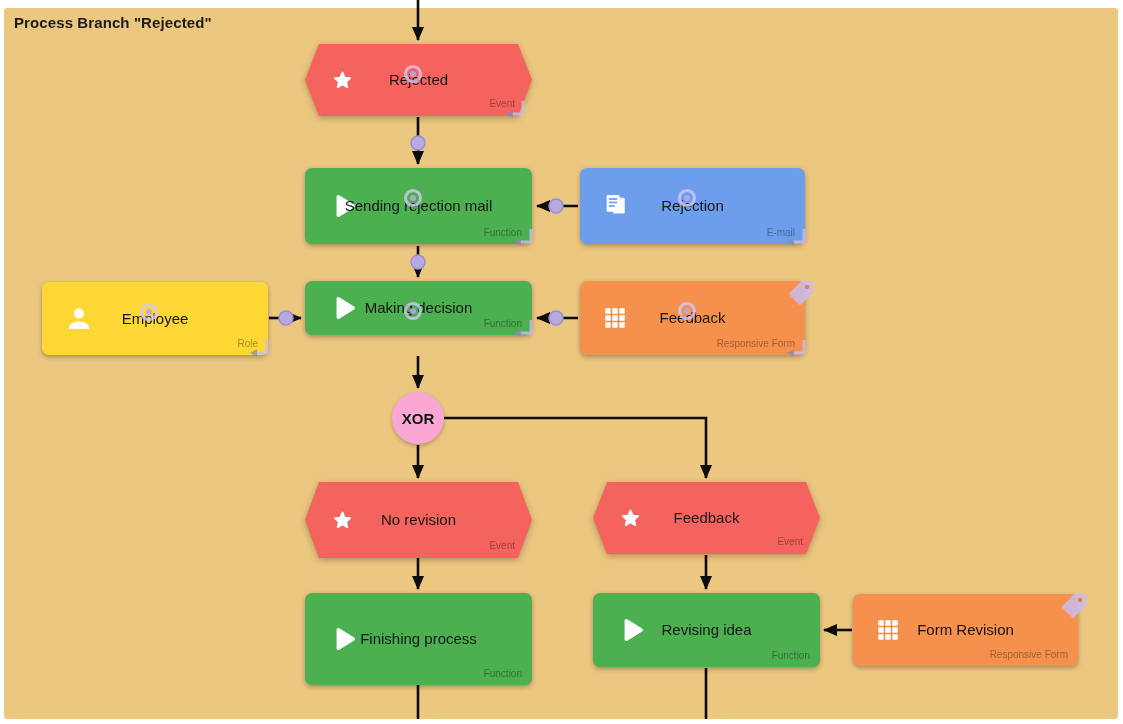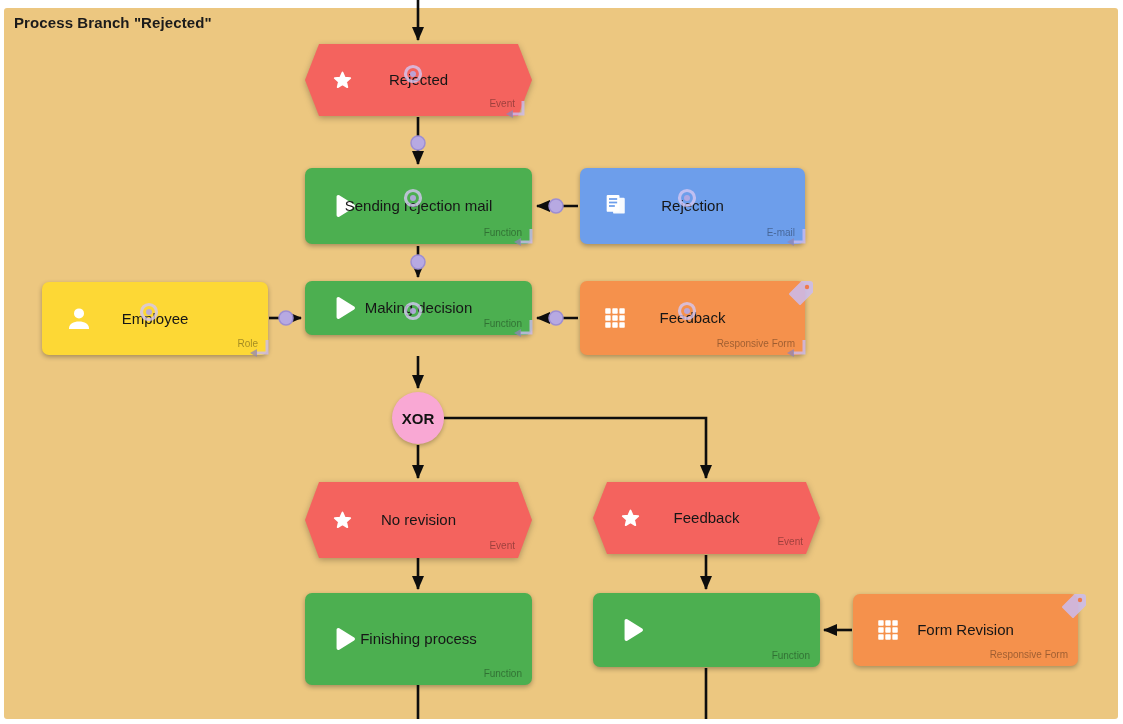--- a/index.html
+++ b/index.html
@@ -219,20 +219,21 @@
         </svg></span>
     <span class="node-label">Finishing process</span>
     <span class="node-type">Function</span>
   </div>
 
   <div class="node" style="left:593px;top:593px;width:227px;height:74px">
     <div class="shape" style="background: rgb(76, 175, 80);"></div>
     <span class="node-icon"><svg width="34" height="34" viewBox="0 0 24 24">
           <path d="M8 5.5v13l10.5-6.5z" fill="#fff" stroke="#fff" stroke-width="2.5" stroke-linejoin="round"></path>
         </svg></span>
+    <span class="node-label">Revising idea</span>
     <span class="node-type">Function</span>
   </div>
 
   <div class="node" style="left:853px;top:594px;width:225px;height:72px">
     <div class="shape" style="background: rgb(245, 145, 76);"></div>
     <span class="node-icon"><svg width="26" height="26" viewBox="0 0 24 24" fill="#fff">
           <rect x="3" y="3" width="5" height="5" rx=".7"></rect>
           <rect x="9.5" y="3" width="5" height="5" rx=".7"></rect>
           <rect x="16" y="3" width="5" height="5" rx=".7"></rect>
           <rect x="3" y="9.5" width="5" height="5" rx=".7"></rect>

